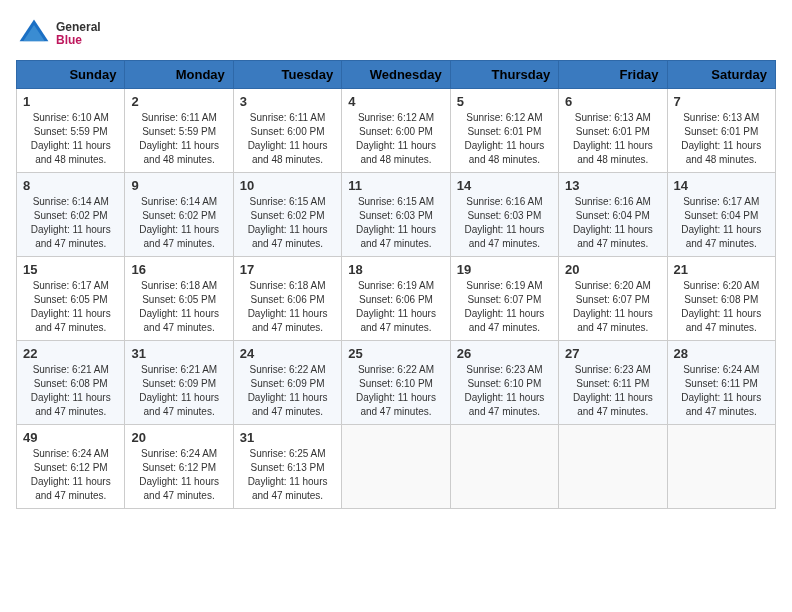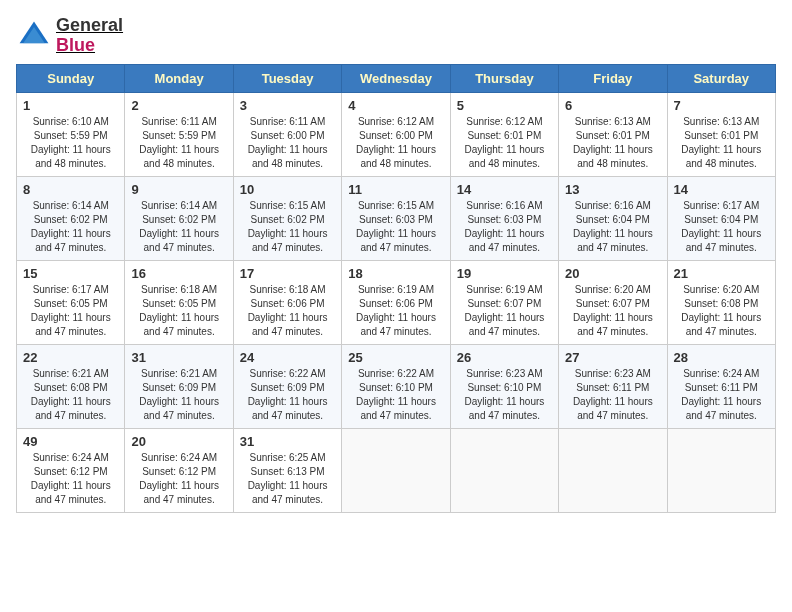--- a/index.html
+++ b/index.html
@@ -15,24 +15,23 @@
       justify-content: space-between;
       align-items: flex-start;
       margin-bottom: 8px;
     }
     .logo {
       display: flex;
       align-items: center;
       gap: 4px;
     }
     .logo-text {
-      font-size: 18px;
+      font-size: 12px;
       font-weight: bold;
       line-height: 1.1;
-      text-decoration: underline;
     }
     .logo-general { color: #333; }
     .logo-blue { color: #be185d; }
     .logo-icon {
       width: 36px;
       height: 36px;
     }
     .title-block { text-align: right; }
     .main-title {
       font-size: 32px;
@@ -43,25 +42,25 @@
       font-size: 14px;
       color: #444;
     }
     .calendar {
       width: 100%;
       border-collapse: collapse;
       border: 1px solid #ccc;
     }
     .calendar th {
       background: #3a7abf;
-      color: #fef9c3;
+      color: #000000;
       font-size: 13px;
       font-weight: bold;
       padding: 6px 8px;
-      text-align: center;
+      text-align: right;
       border: 1px solid #2e68a8;
     }
     .calendar td {
       vertical-align: top;
       padding: 5px 6px;
       border: 1px solid #ccc;
       font-size: 10.5px;
       color: #333;
       width: 14.28%;
       background: #fff;

